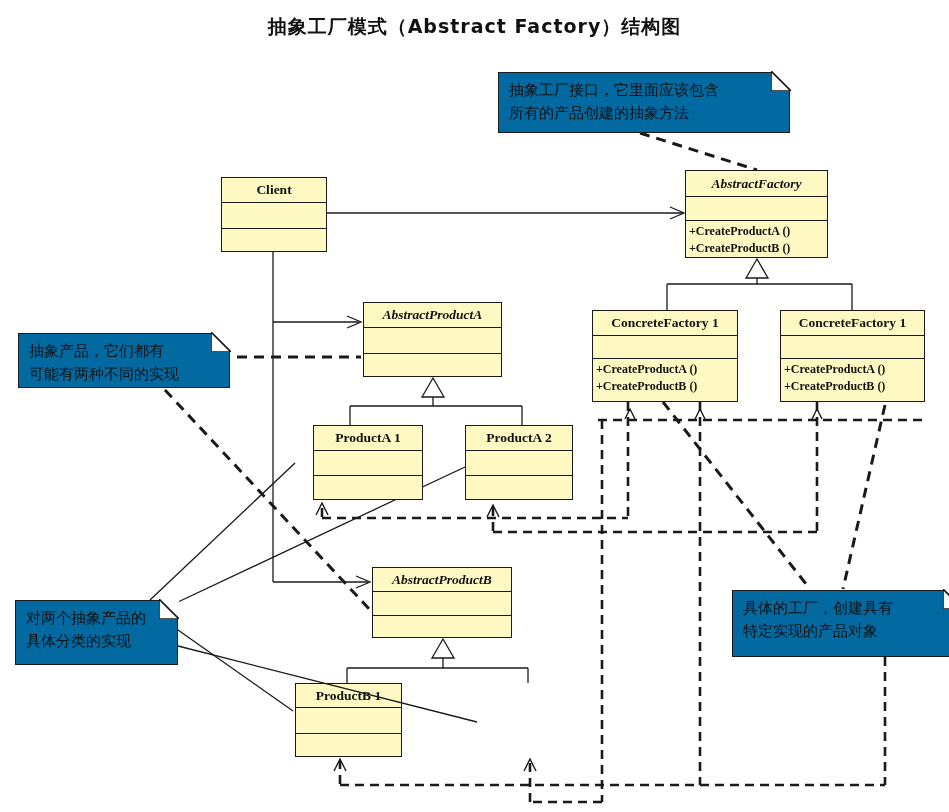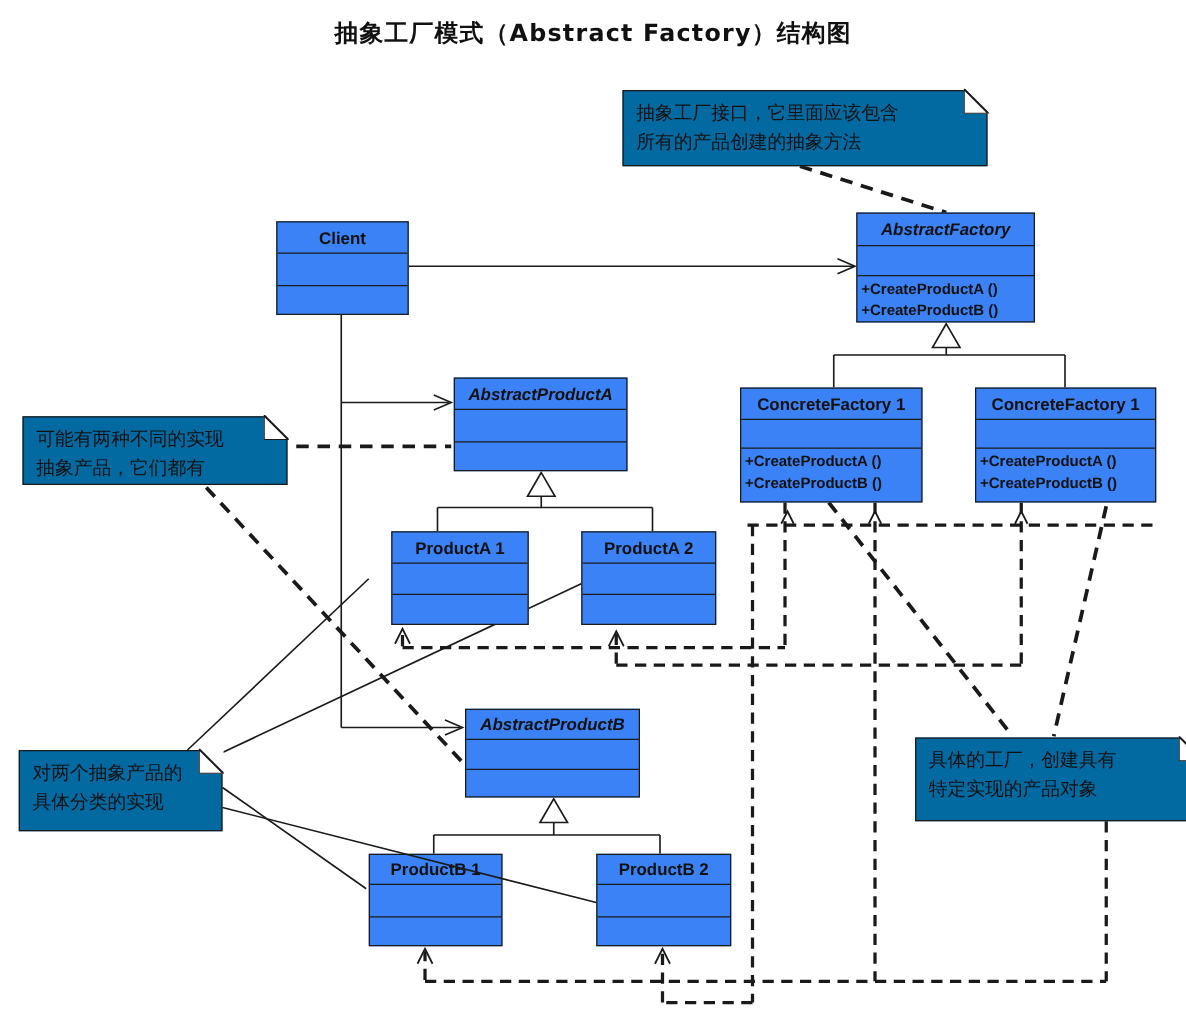--- a/index.html
+++ b/index.html
@@ -9,23 +9,23 @@
     font-family:"DejaVu Sans", sans-serif; color:#111;
   }
   #diagram-title {
     position:absolute; left:0; top:14px; width:100%;
     text-align:center; font-size:19px; font-weight:bold;
     letter-spacing:1px; color:#111;
   }
   svg.layer { position:absolute; left:0; top:0; pointer-events:none; }
   
   .uml-class {
-    position:absolute; background:#3b82f6;
+    position:absolute; background:#fef9c3;
     border:1.6px solid #1a1a1a; box-sizing:border-box;
-    font-family:Liberation Sans, sans-serif;
+    font-family:Liberation Serif, serif;
   }
   .uml-class .title {
     display:flex; align-items:center; justify-content:center;
     font-weight:bold; font-size:13.5px;
     border-bottom:1.4px solid #1a1a1a; box-sizing:border-box;
     white-space:nowrap; overflow:hidden;
   }
   .uml-class .title.italic { font-style:italic; }
   .uml-class .attrs { border-bottom:1.4px solid #1a1a1a; box-sizing:border-box; }
   .uml-class .methods {
@@ -167,38 +167,33 @@
     <div class="attrs" style="height:24px;"></div>
     <div class="methods"></div>
   </div>
 
   <div class="uml-class" style="left:295px; top:683px; width:107px; height:74px;">
     <div class="title" style="height:24px;">ProductB 1</div>
     <div class="attrs" style="height:26px;"></div>
     <div class="methods"></div>
   </div>
 
-  <div class="uml-class" style="left:477px; top:683px; width:108px; height:74px;">
-    <div class="title" style="height:24px;">ProductB 2</div>
-    <div class="attrs" style="height:26px;"></div>
-    <div class="methods"></div>
-  </div>
 
   <div class="note" style="left:498px; top:72px; width:292px; height:61px;">
     <div>抽象工厂接口，它里面应该包含</div>
     <div>所有的产品创建的抽象方法</div>
     <svg class="ear" width="20" height="20">
       <rect x="0" y="0" width="20" height="20" fill="#fff"></rect>
       <path d="M0 0 L20 20 L0 20 Z" fill="#fff" stroke="#1a1a1a" stroke-width="1.6"></path>
     </svg>
   </div>
 
   <div class="note" style="left:18px; top:333px; width:212px; height:55px;">
+    <div>抽象产品，它们都有</div>
     <div>可能有两种不同的实现</div>
-    <div>抽象产品，它们都有</div>
     <svg class="ear" width="20" height="20">
       <rect x="0" y="0" width="20" height="20" fill="#fff"></rect>
       <path d="M0 0 L20 20 L0 20 Z" fill="#fff" stroke="#1a1a1a" stroke-width="1.6"></path>
     </svg>
   </div>
 
   <div class="note" style="left:15px; top:600px; width:163px; height:65px;">
     <div>对两个抽象产品的</div>
     <div>具体分类的实现</div>
     <svg class="ear" width="20" height="20">

